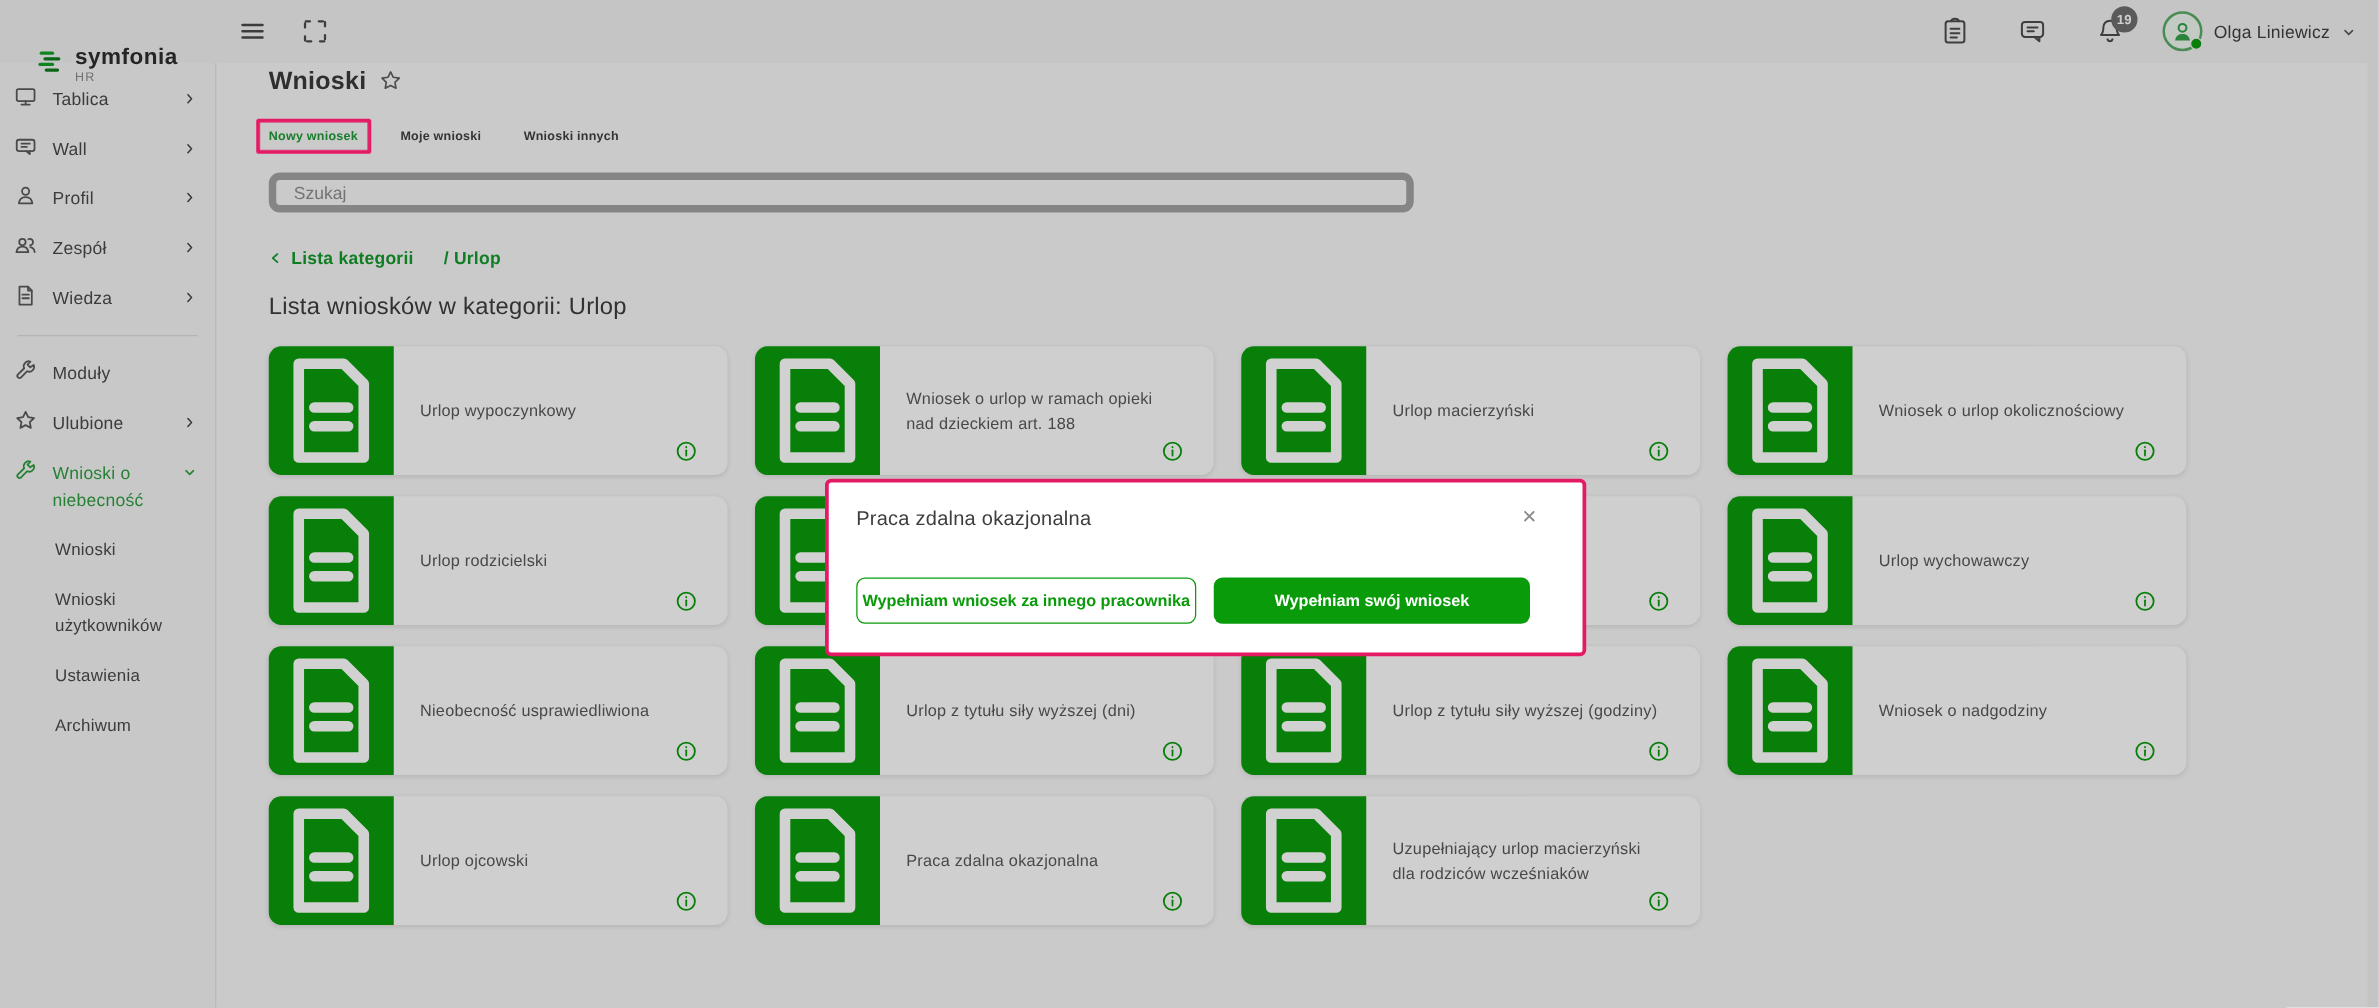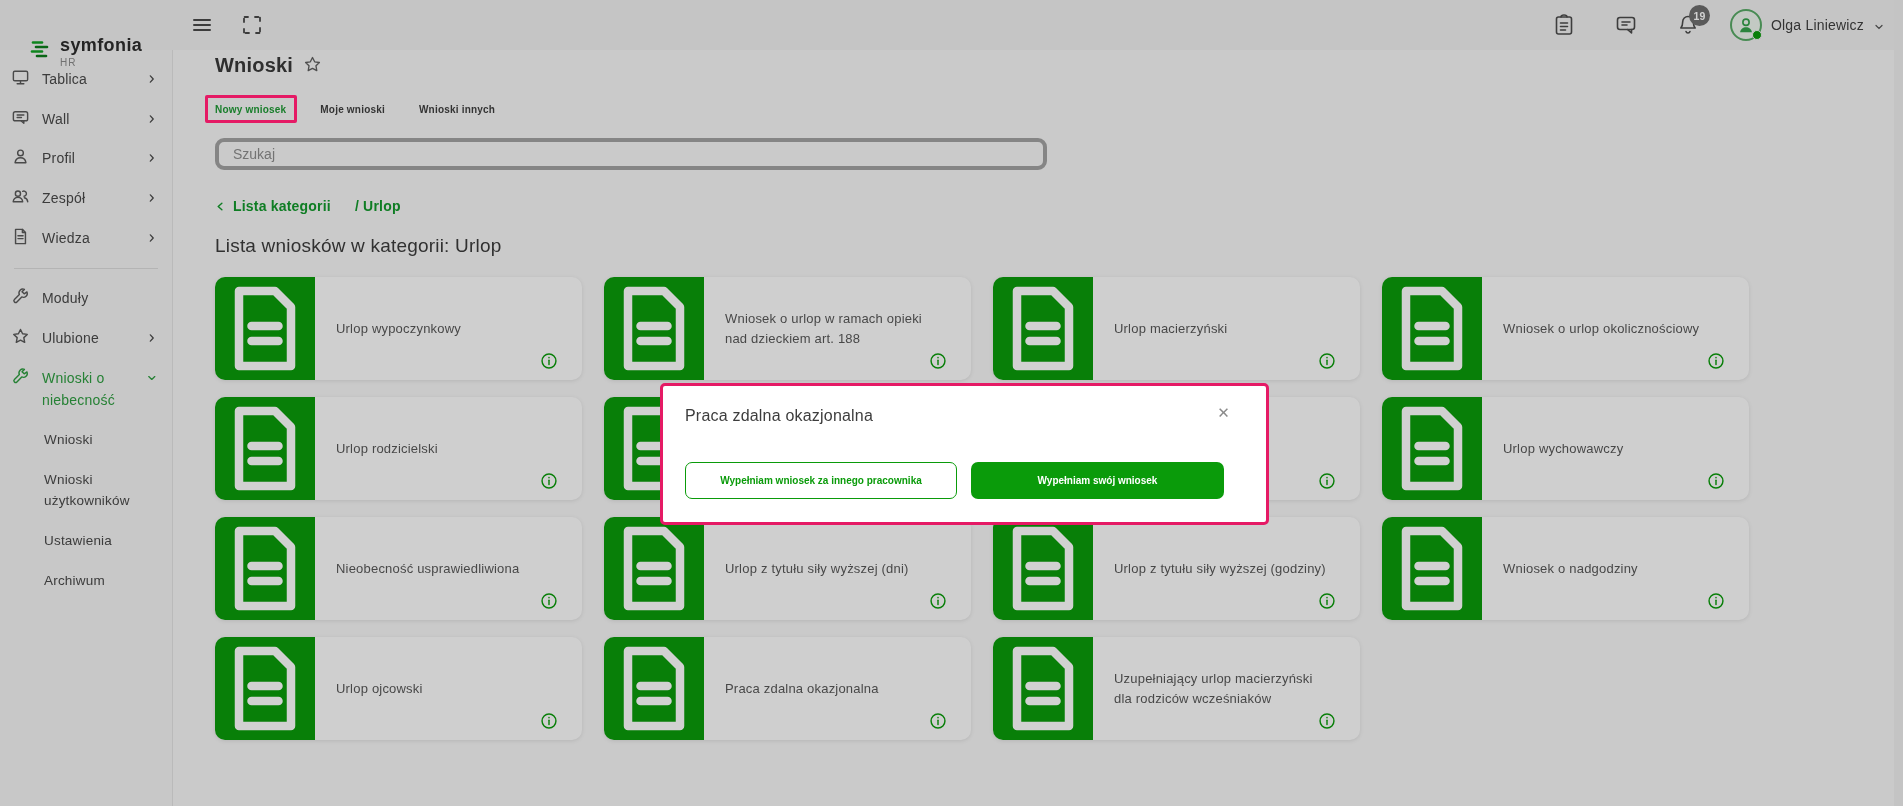--- a/index.html
+++ b/index.html
@@ -47,21 +47,21 @@
   .breadcrumb .sep { color:#2f9e41; font-weight:700; font-size:12.5px; }
   .breadcrumb .bc-item.last { color:#9a9a9a; }
   .page-title-row { margin-top:15px; display:flex; align-items:center; gap:10px; }
   .page-title { font-size:20px; font-weight:700; color:#3a3a3a; }
   .title-star { width:19px; height:19px; color:#5f5f5f; margin-top:-2px; }
   .tabs { margin-top:27px; display:flex; gap:34px; font-size:10px; font-weight:700; color:#3f3f3f; }
   .tab { cursor:pointer; }
   .tab.active { color:#1f9a35; position:relative; }
   .tab-annotation { position:absolute; inset:-9px -11px -8px -10px; border:3px solid #e51a65;
                     border-radius:2px; z-index:20; pointer-events:none; }
-  .searchbox { margin-top:23px; width:832px; height:32px; border:4px solid #a3a3a3; border-radius:9px;
+  .searchbox { margin-top:23px; width:916px; height:32px; border:6px solid #a3a3a3; border-radius:9px;
                background:transparent; font-family:"Liberation Sans",sans-serif; font-size:14px;
                padding:0 14px; color:#555; }
   .searchbox::placeholder { color:#8d8d8d; }
   .catnav { margin-top:28px; display:flex; gap:24px; font-size:14px; font-weight:700; color:#13992c;
             align-items:center; }
   .catnav .back { display:flex; gap:7px; align-items:center; cursor:pointer; }
   .catnav .back svg { width:11px; height:11px; }
   .section-heading { margin-top:21px; font-size:19px; color:#3c3c3c; font-weight:400; }
 
   
@@ -75,21 +75,21 @@
                 font-size:13px; color:#585858; line-height:1.55; }
   .card-info { position:absolute; right:24px; bottom:10px; width:18px; height:18px; color:#0a9b0a; }
 
   
   .overlay { position:fixed; inset:0; background:rgba(0,0,0,.18); z-index:10; }
   .modal { position:fixed; left:660px; top:383px; width:609px; height:142px; z-index:30;
            background:#fff; border:3px solid #e51a65; border-radius:5px; }
   .modal-title { position:absolute; left:22px; top:21px; font-size:16px; color:#3d3d3d; }
   .modal-close { position:absolute; right:36px; top:18px; font-size:15px; color:#8a8a8a; cursor:pointer; }
   .modal-btns { position:absolute; left:22px; bottom:23px; display:flex; gap:14px; }
-  .btn { height:37px; border-radius:7px; font-family:"Liberation Sans",sans-serif; font-size:10px;
+  .btn { height:37px; border-radius:7px; font-family:"Liberation Sans",sans-serif; font-size:13px;
          font-weight:700; cursor:pointer; }
   .btn-outline { width:272px; background:#fff; border:1px solid #0a9b0a; color:#0a9b0a; }
   .btn-filled { width:253px; background:#0a9b0a; border:none; color:#fff; }
 
   .scroll-track { position:fixed; right:0; top:0; width:9px; height:806px; background:#efefef; z-index:6; }
 </style>
 </head>
 <body>
 
 <div class="topbar">

